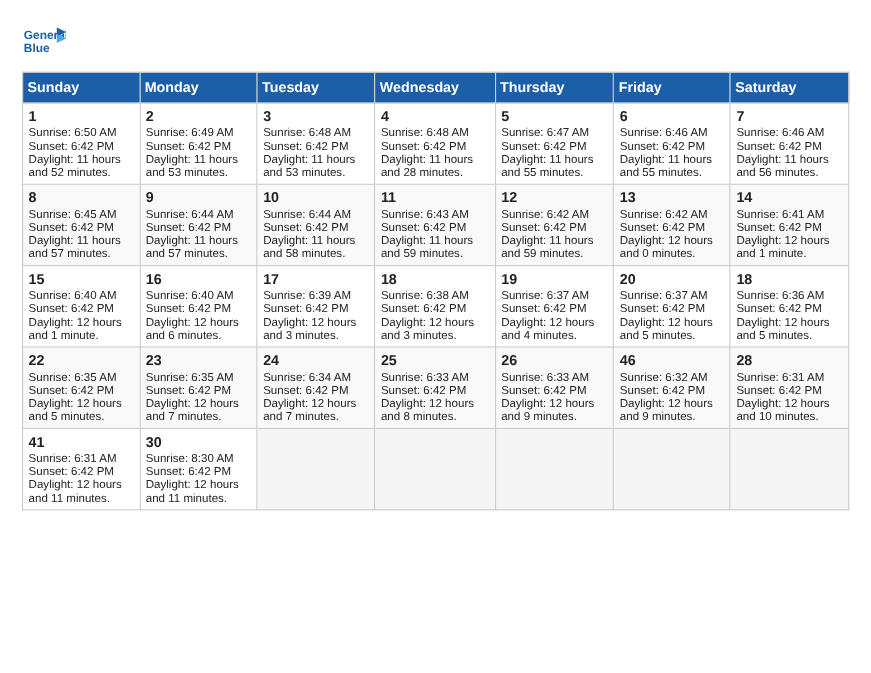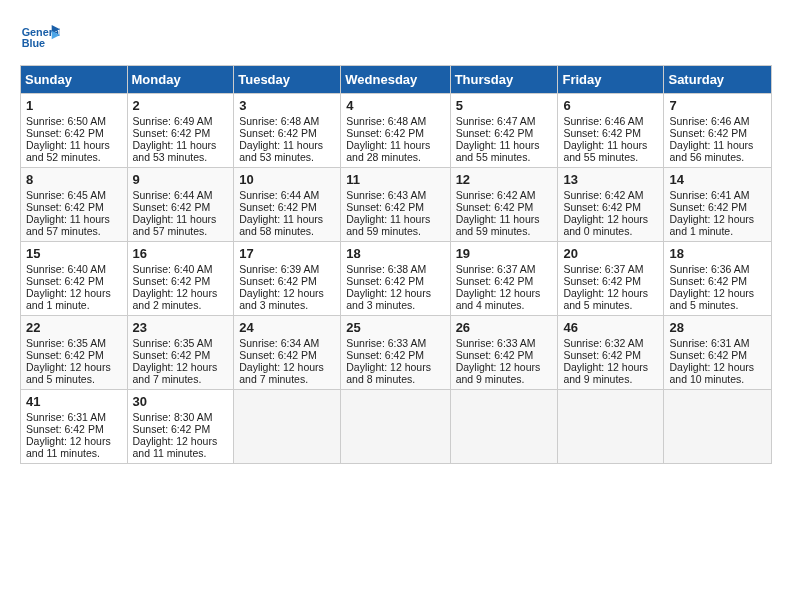--- a/index.html
+++ b/index.html
@@ -216,21 +216,21 @@
           <div>Sunrise: 6:40 AM</div>
           <div>Sunset: 6:42 PM</div>
           <div>Daylight: 12 hours</div>
           <div>and 1 minute.</div>
         </td>
         <td>
           <span class="day-num">16</span>
           <div>Sunrise: 6:40 AM</div>
           <div>Sunset: 6:42 PM</div>
           <div>Daylight: 12 hours</div>
-          <div>and 2 minutes.</div>
+          <div>and 6 minutes.</div>
         </td>
         <td>
           <span class="day-num">17</span>
           <div>Sunrise: 6:39 AM</div>
           <div>Sunset: 6:42 PM</div>
           <div>Daylight: 12 hours</div>
           <div>and 3 minutes.</div>
         </td>
         <td>
           <span class="day-num">18</span>

